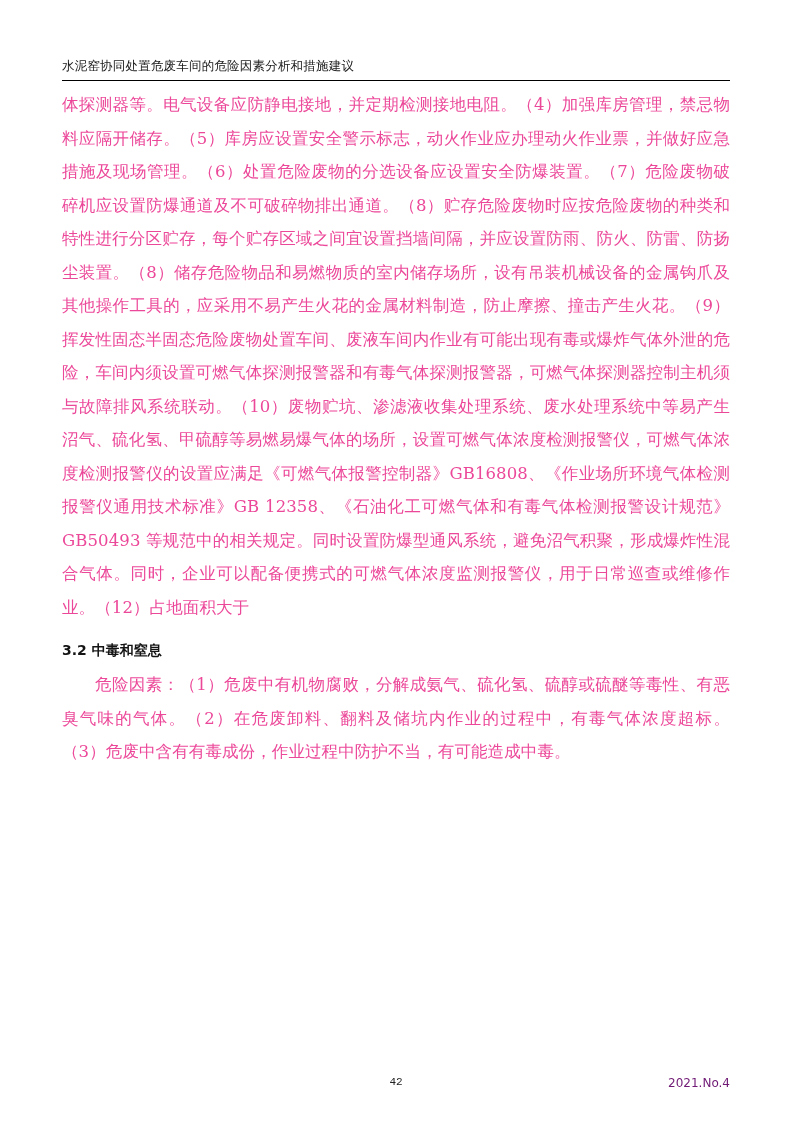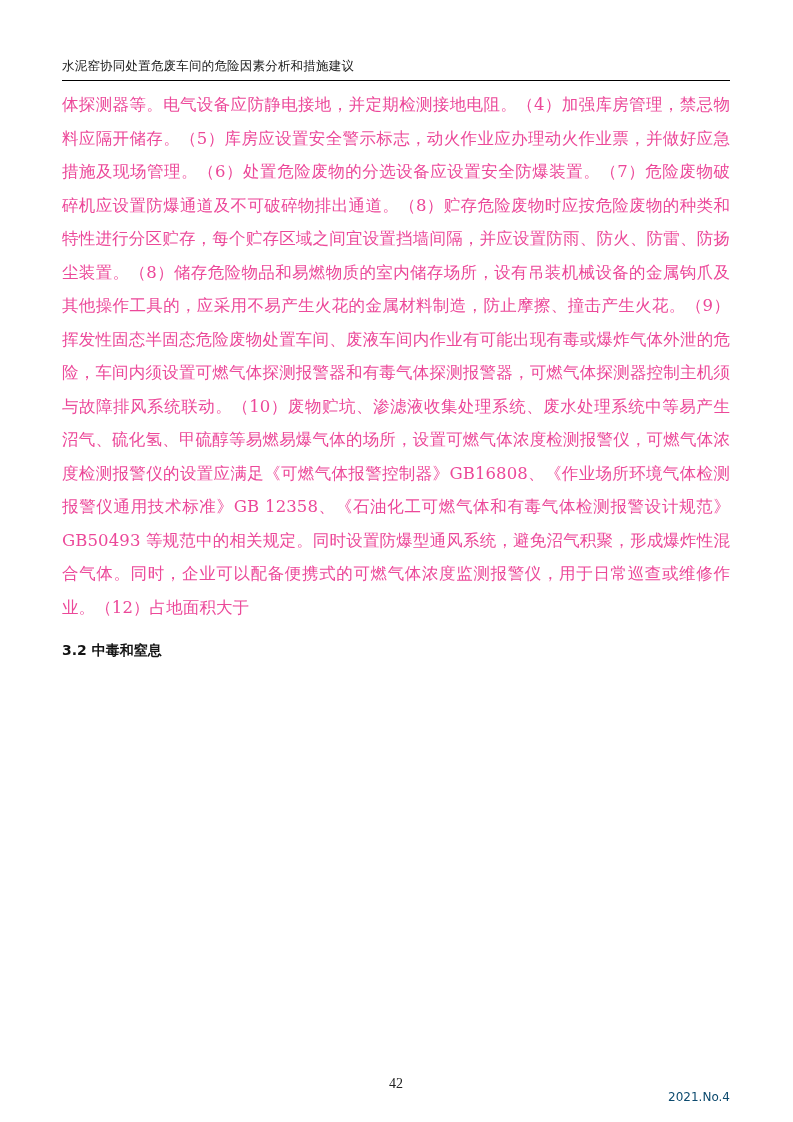--- a/index.html
+++ b/index.html
@@ -79,49 +79,50 @@
     bottom: 28px;
     left: 0;
     width: 668px;
     height: 18px;
   }
   .footer-page {
     position: absolute;
     left: 0;
     width: 668px;
     text-align: center;
-    font-family: Liberation Serif, serif;
-    font-size: 14px;
+    font-family: Liberation Mono, monospace;
+    font-size: 11px;
     color: #222;
   }
   .footer-right {
     position: absolute;
     right: 0;
-    top: 14px;
+    top: 0;
     font-family: "DejaVu Sans", "Liberation Sans", sans-serif;
     font-size: 12px;
-    color: #0c4a6e;
+    color: #701a75;
   }
 </style>
 </head>
 <body>
 
 <div class="page">
   <div class="content">
 
     <div class="header">水泥窑协同处置危废车间的危险因素分析和措施建议</div>
     <div class="header-rule"></div>
 
     <div class="body-text">
 
       <p class="para">体探测器等。电气设备应防静电接地，并定期检测接地电阻。（4）加强库房管理，禁忌物料应隔开储存。（5）库房应设置安全警示标志，动火作业应办理动火作业票，并做好应急措施及现场管理。（6）处置危险废物的分选设备应设置安全防爆装置。（7）危险废物破碎机应设置防爆通道及不可破碎物排出通道。（8）贮存危险废物时应按危险废物的种类和特性进行分区贮存，每个贮存区域之间宜设置挡墙间隔，并应设置防雨、防火、防雷、防扬尘装置。（8）储存危险物品和易燃物质的室内储存场所，设有吊装机械设备的金属钩爪及其他操作工具的，应采用不易产生火花的金属材料制造，防止摩擦、撞击产生火花。（9）挥发性固态半固态危险废物处置车间、废液车间内作业有可能出现有毒或爆炸气体外泄的危险，车间内须设置可燃气体探测报警器和有毒气体探测报警器，可燃气体探测器控制主机须与故障排风系统联动。（10）废物贮坑、渗滤液收集处理系统、废水处理系统中等易产生沼气、硫化氢、甲硫醇等易燃易爆气体的场所，设置可燃气体浓度检测报警仪，可燃气体浓度检测报警仪的设置应满足《可燃气体报警控制器》GB16808、《作业场所环境气体检测报警仪通用技术标准》GB 12358、《石油化工可燃气体和有毒气体检测报警设计规范》GB50493 等规范中的相关规定。同时设置防爆型通风系统，避免沼气积聚，形成爆炸性混合气体。同时，企业可以配备便携式的可燃气体浓度监测报警仪，用于日常巡查或维修作业。（12）占地面积大于</p>
 
 
       <h2 class="section">3.2  中毒和窒息</h2>
 
+      <p class="para indent">危险因素：（1）危废中有机物腐败，分解成氨气、硫化氢、硫醇或硫醚等毒性、有恶臭气味的气体。（2）在危废卸料、翻料及储坑内作业的过程中，有毒气体浓度超标。（3）危废中含有有毒成份，作业过程中防护不当，有可能造成中毒。</p>
 
 
     </div>
 
     <div class="footer">
       <div class="footer-page">42</div>
       <div class="footer-right">2021.No.4</div>
     </div>
 
   </div>

